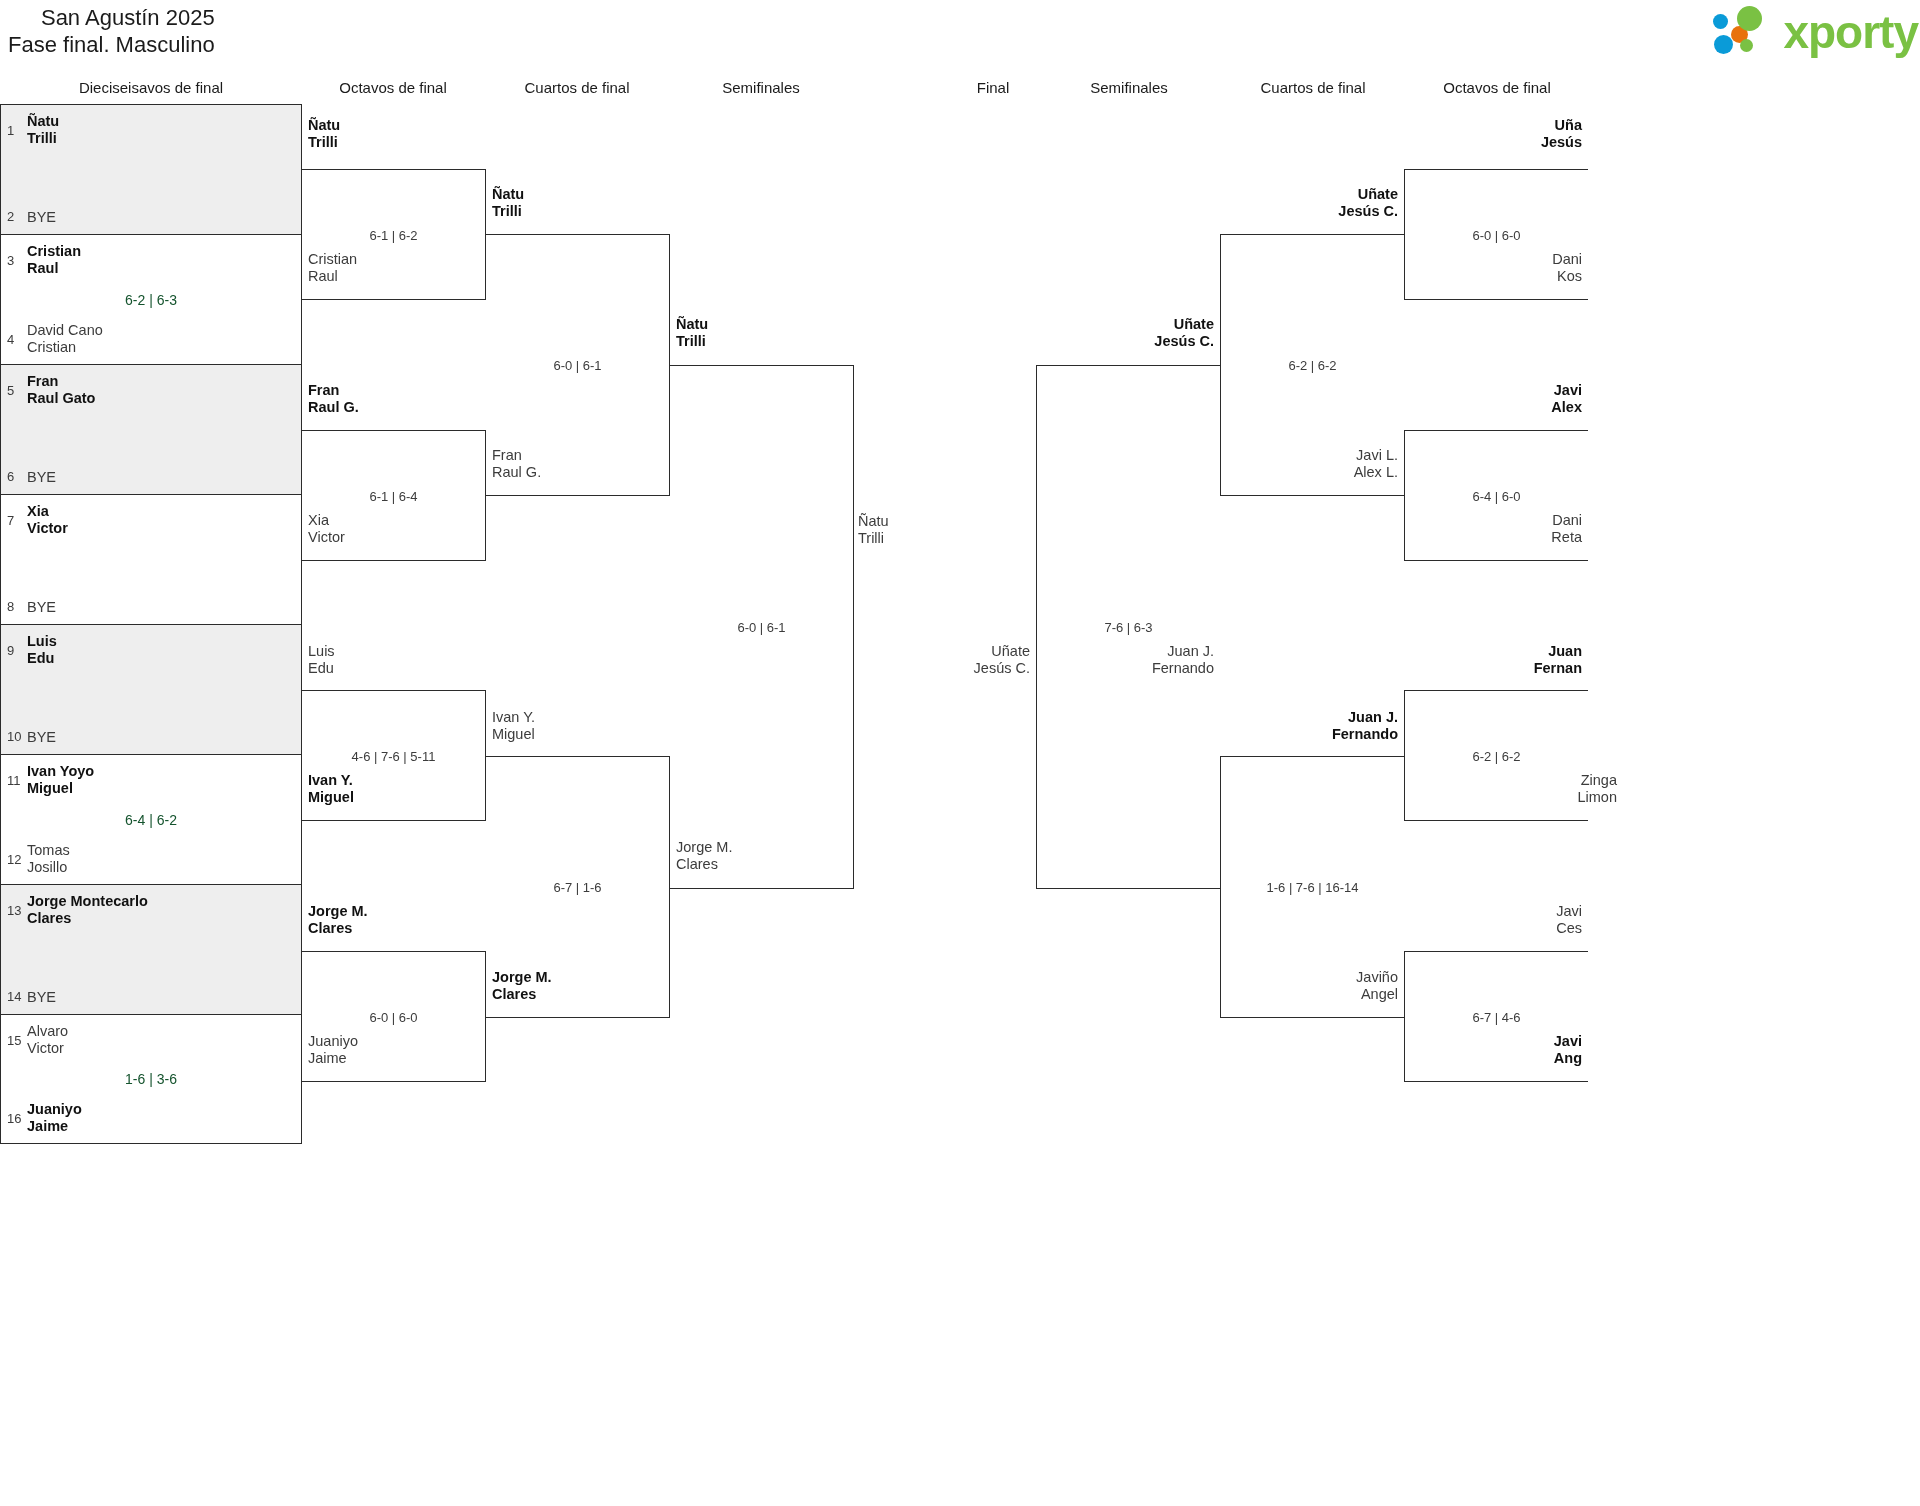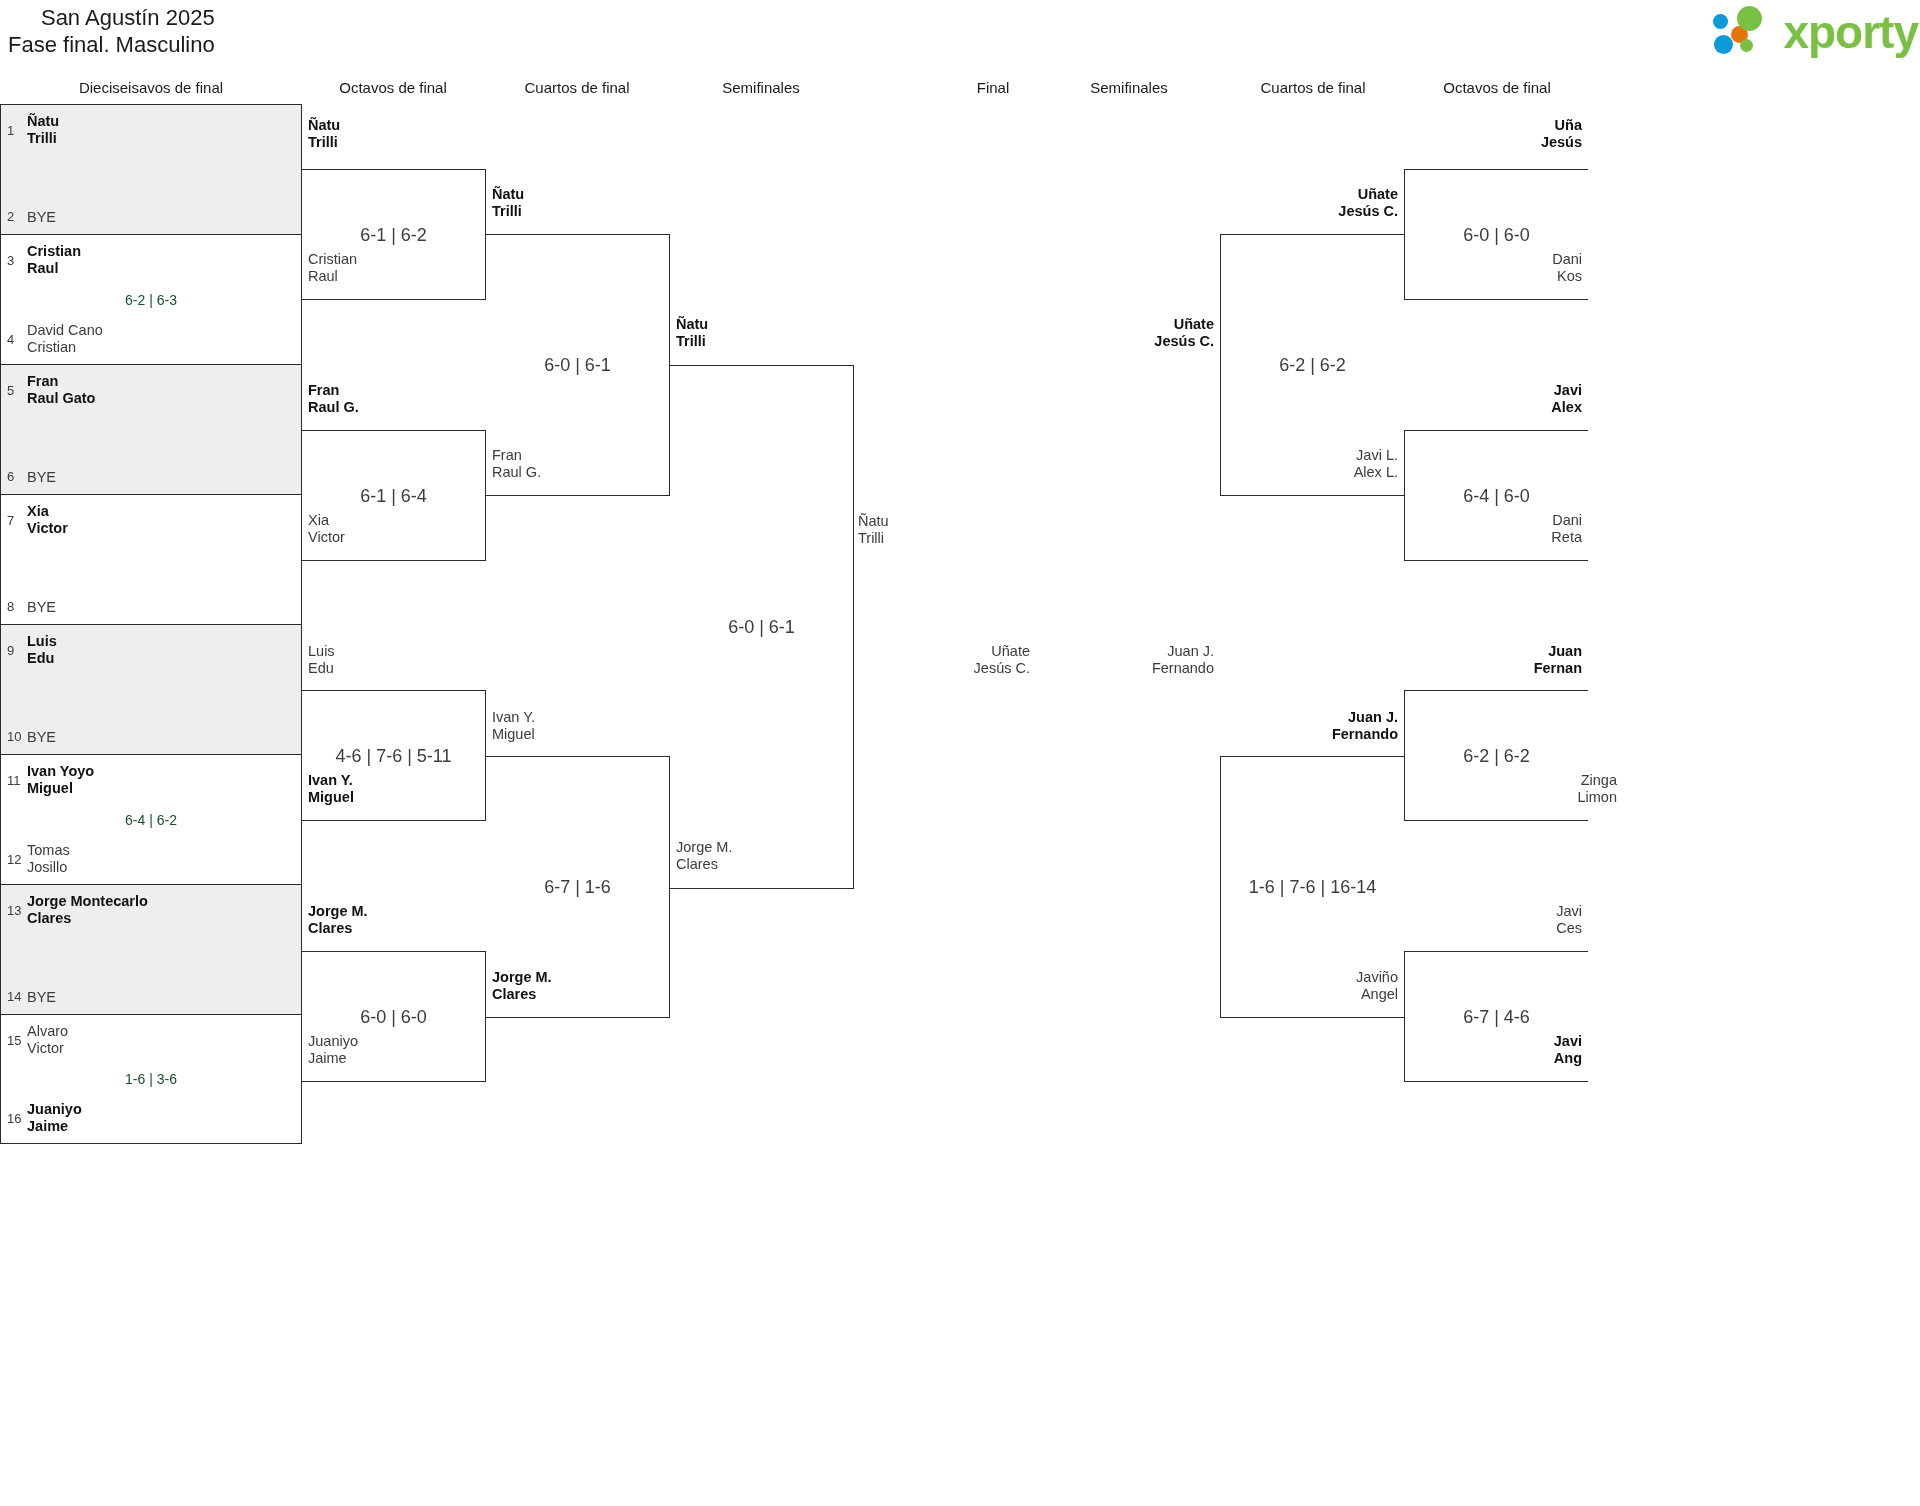--- a/index.html
+++ b/index.html
@@ -91,21 +91,21 @@
   
   .bx { position: absolute; border: 1.4px solid #2b2b2b; background: transparent; }
   .bx.noleft { border-left: none; }
   .bx.noright { border-right: none; }
   .bx-score {
     position: absolute;
     top: 50%;
     left: 0; right: 0;
     transform: translateY(-50%);
     text-align: center;
-    font-size: 18px;
+    font-size: 13px;
     line-height: 17px;
     color: #3c3c3c;
     white-space: nowrap;
   }
 
   
   .lbl {
     position: absolute;
     font-size: 14.5px;
     line-height: 17px;
@@ -334,20 +334,23 @@
     <span>Ñatu</span><span class="l2">Trilli</span>
   </div>
   <div class="lbl" style="left:676px; top:839px;">
     <span>Jorge M.</span><span class="l2">Clares</span>
   </div>
 
   <div class="lbl" style="left:858px; top:513px;">
     <span>Ñatu</span><span class="l2">Trilli</span>
   </div>
 
+  <div class="bx noright" style="left:1036px; top:365px; width:184px; height:524px;">
+    <div class="bx-score">7-6 | 6-3</div>
+  </div>
   <div class="lbl right win" style="left:1214px; top:316px;">
     <span>Uñate</span><span class="l2">Jesús C.</span>
   </div>
   <div class="lbl right" style="left:1214px; top:643px;">
     <span>Juan J.</span><span class="l2">Fernando</span>
   </div>
 
   <div class="lbl right" style="left:1030px; top:643px;">
     <span>Uñate</span><span class="l2">Jesús C.</span>
   </div>

